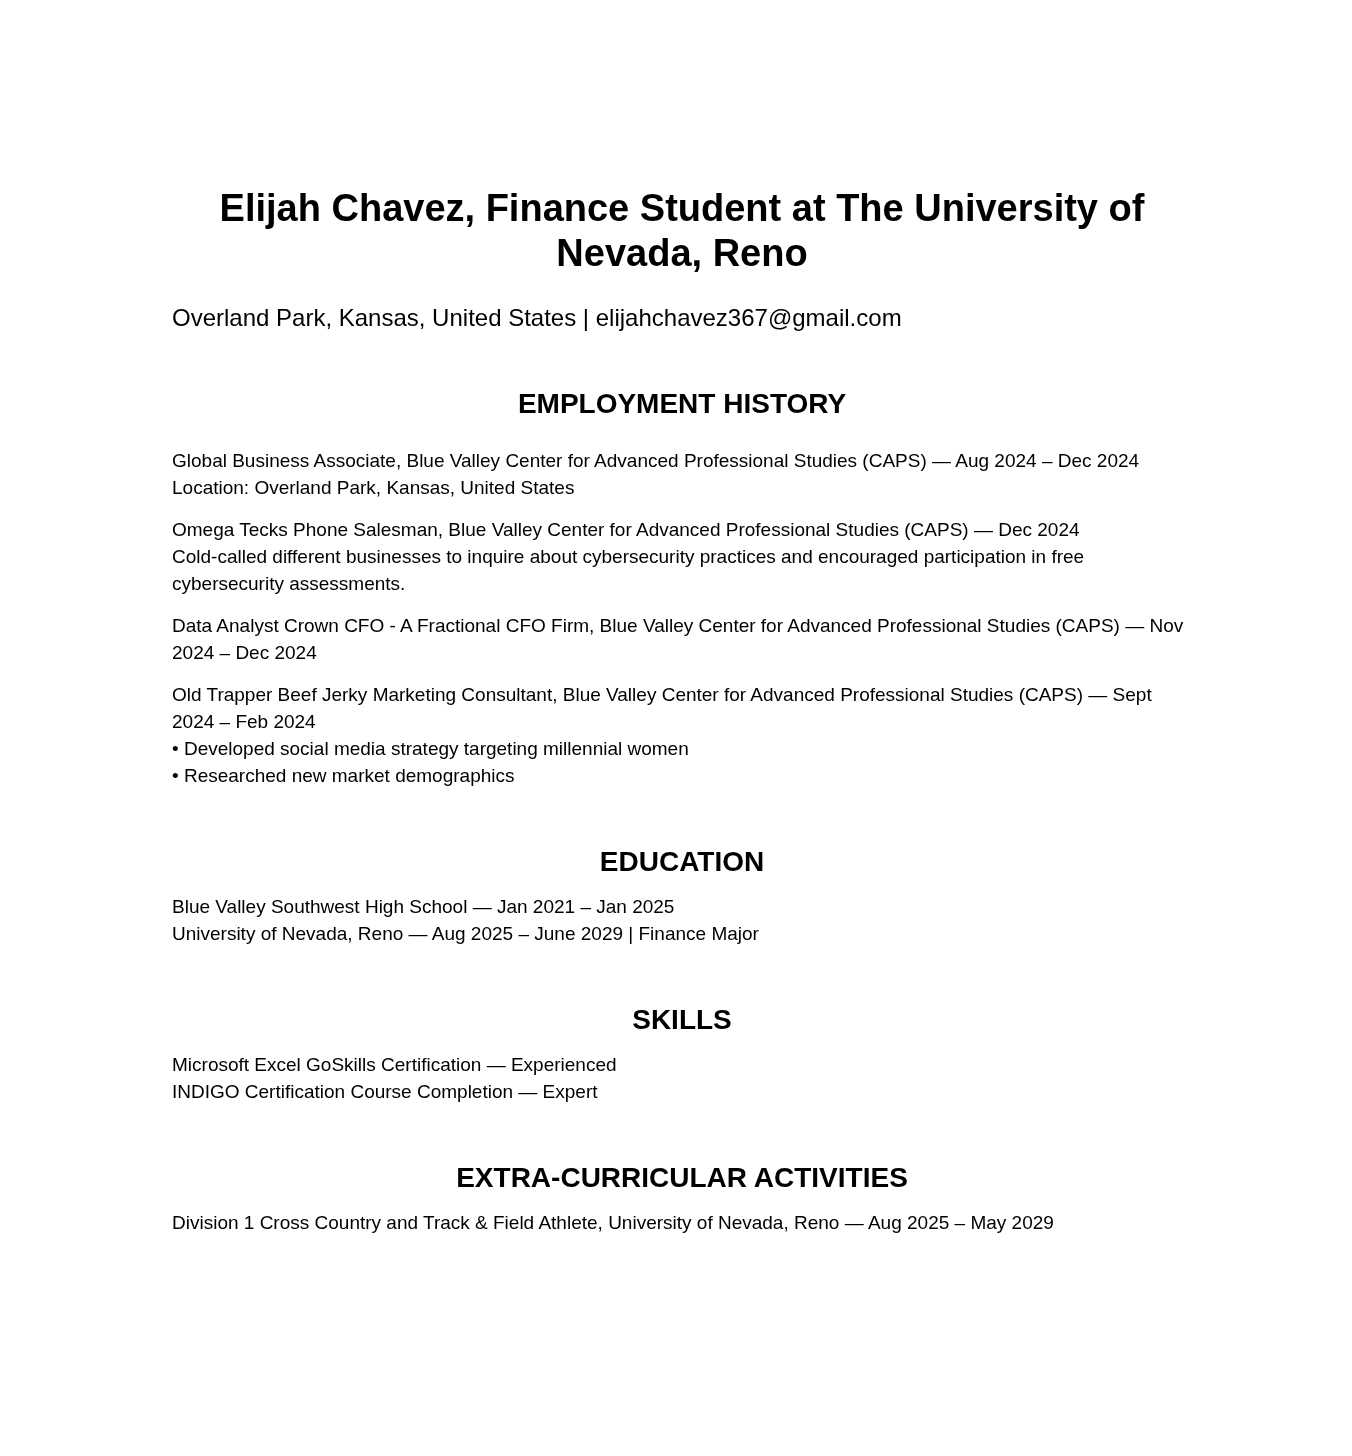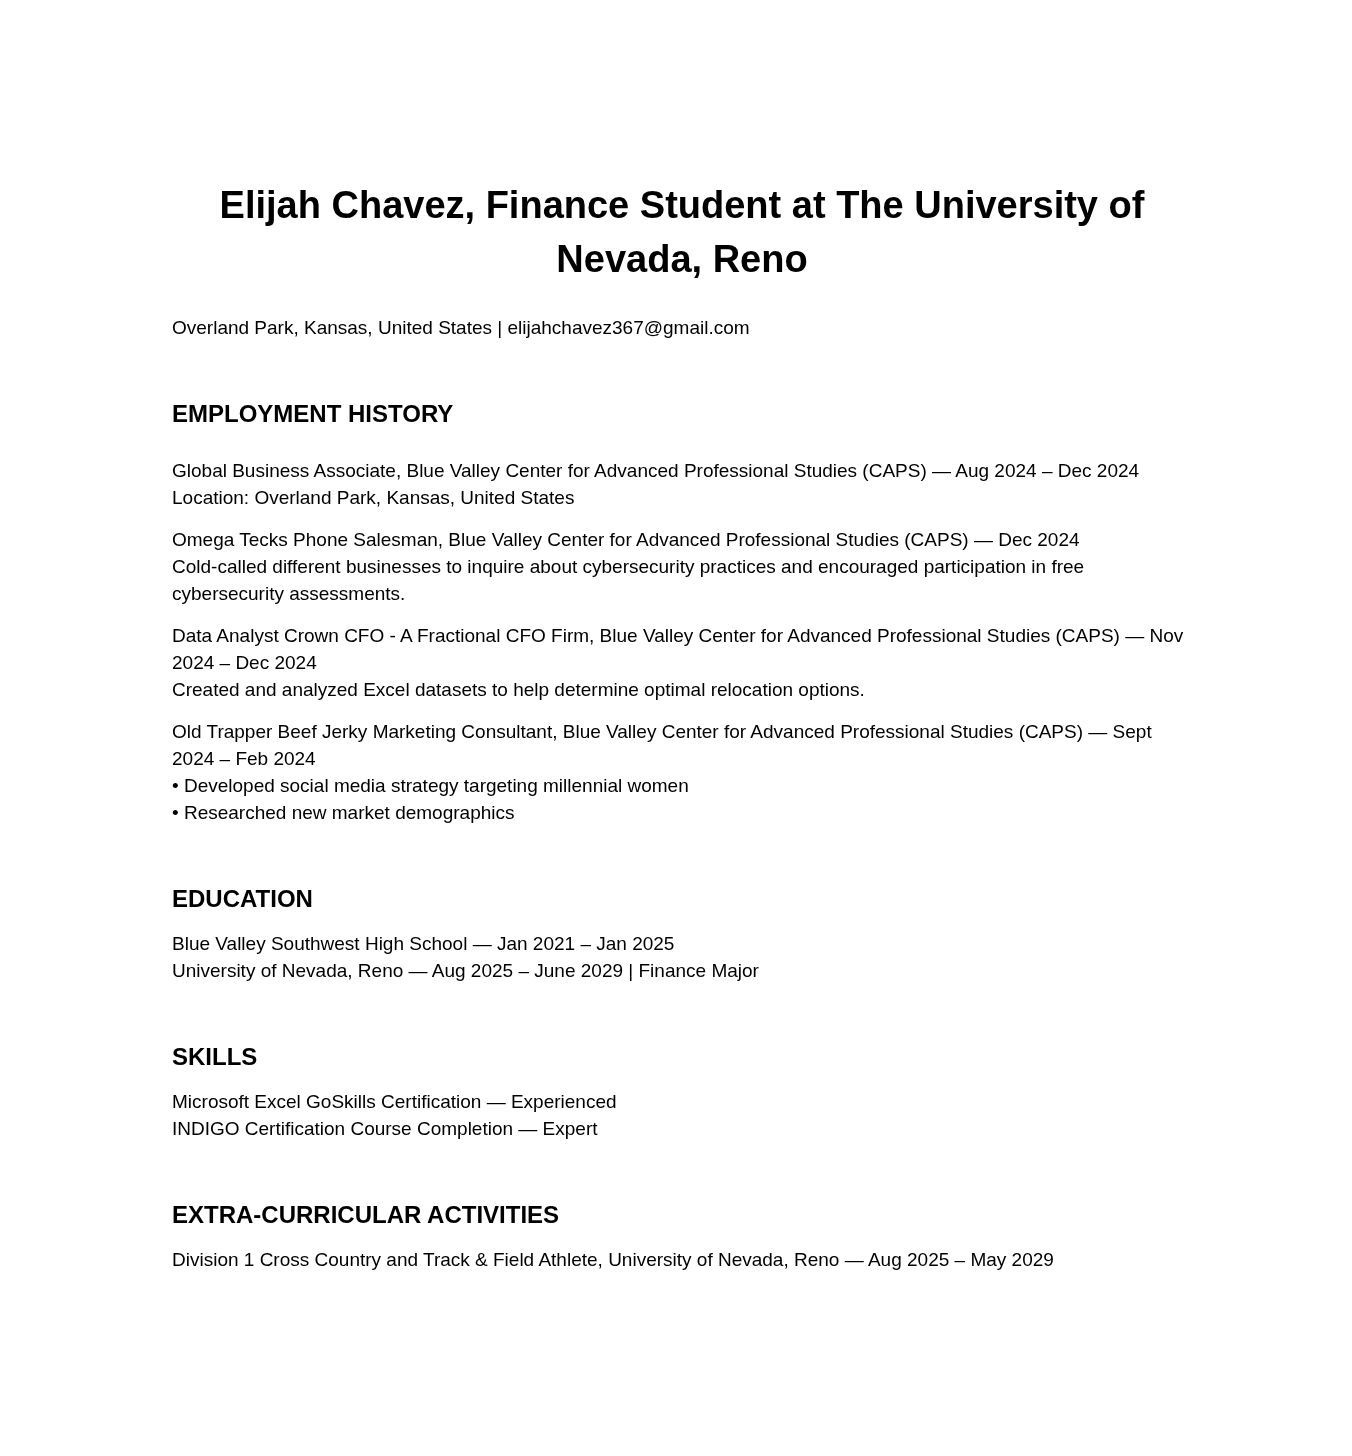--- a/index.html
+++ b/index.html
@@ -12,37 +12,38 @@
     width: 1352px;
     min-height: 1456px;
     box-sizing: border-box;
     background: #ffffff;
     color: #000000;
     font-family: "Liberation Sans", "DejaVu Sans", sans-serif;
     padding: 170px 160px 80px 172px;
   }
   h1.doc-title {
     font-size: 38px;
-    line-height: 54px;
+    line-height: 45px;
     font-weight: bold;
     text-align: center;
-    margin: 8px;
+    margin: 16px;
     letter-spacing: 0;
   }
   p.contact {
-    font-size: 19px;
+    font-size: 24px;
     line-height: 27px;
     margin: 28px 0 0 0;
   }
   h2.section-heading {
-    font-size: 24px;
+    font-size: 28px;
     line-height: 34px;
     font-weight: bold;
     margin: 56px 0 14px 0;
     letter-spacing: 0;
+    text-align: center;
   }
   .entry {
     font-size: 19px;
     line-height: 27px;
     margin: 8px 0 15px 0;
   }
   .entry:last-child {
     margin-bottom: 0;
   }
   .entry.gap-top {
@@ -69,21 +70,20 @@
       <div class="line">Location: Overland Park, Kansas, United States</div>
     </div>
 
     <div class="entry">
       <div class="line">Omega Tecks Phone Salesman, Blue Valley Center for Advanced Professional Studies (CAPS) — Dec 2024</div>
       <div class="line">Cold-called different businesses to inquire about cybersecurity practices and encouraged participation in free cybersecurity assessments.</div>
     </div>
 
     <div class="entry">
       <div class="line">Data Analyst Crown CFO - A Fractional CFO Firm, Blue Valley Center for Advanced Professional Studies (CAPS) — Nov 2024 – Dec 2024</div>
-      <div class="line">Created and analyzed Excel datasets to help determine optimal relocation options.</div>
     </div>
 
     <div class="entry">
       <div class="line">Old Trapper Beef Jerky Marketing Consultant, Blue Valley Center for Advanced Professional Studies (CAPS) — Sept 2024 – Feb 2024</div>
       <div class="line">• Developed social media strategy targeting millennial women</div>
       <div class="line">• Researched new market demographics</div>
     </div>
   </section>
 
   <section>

